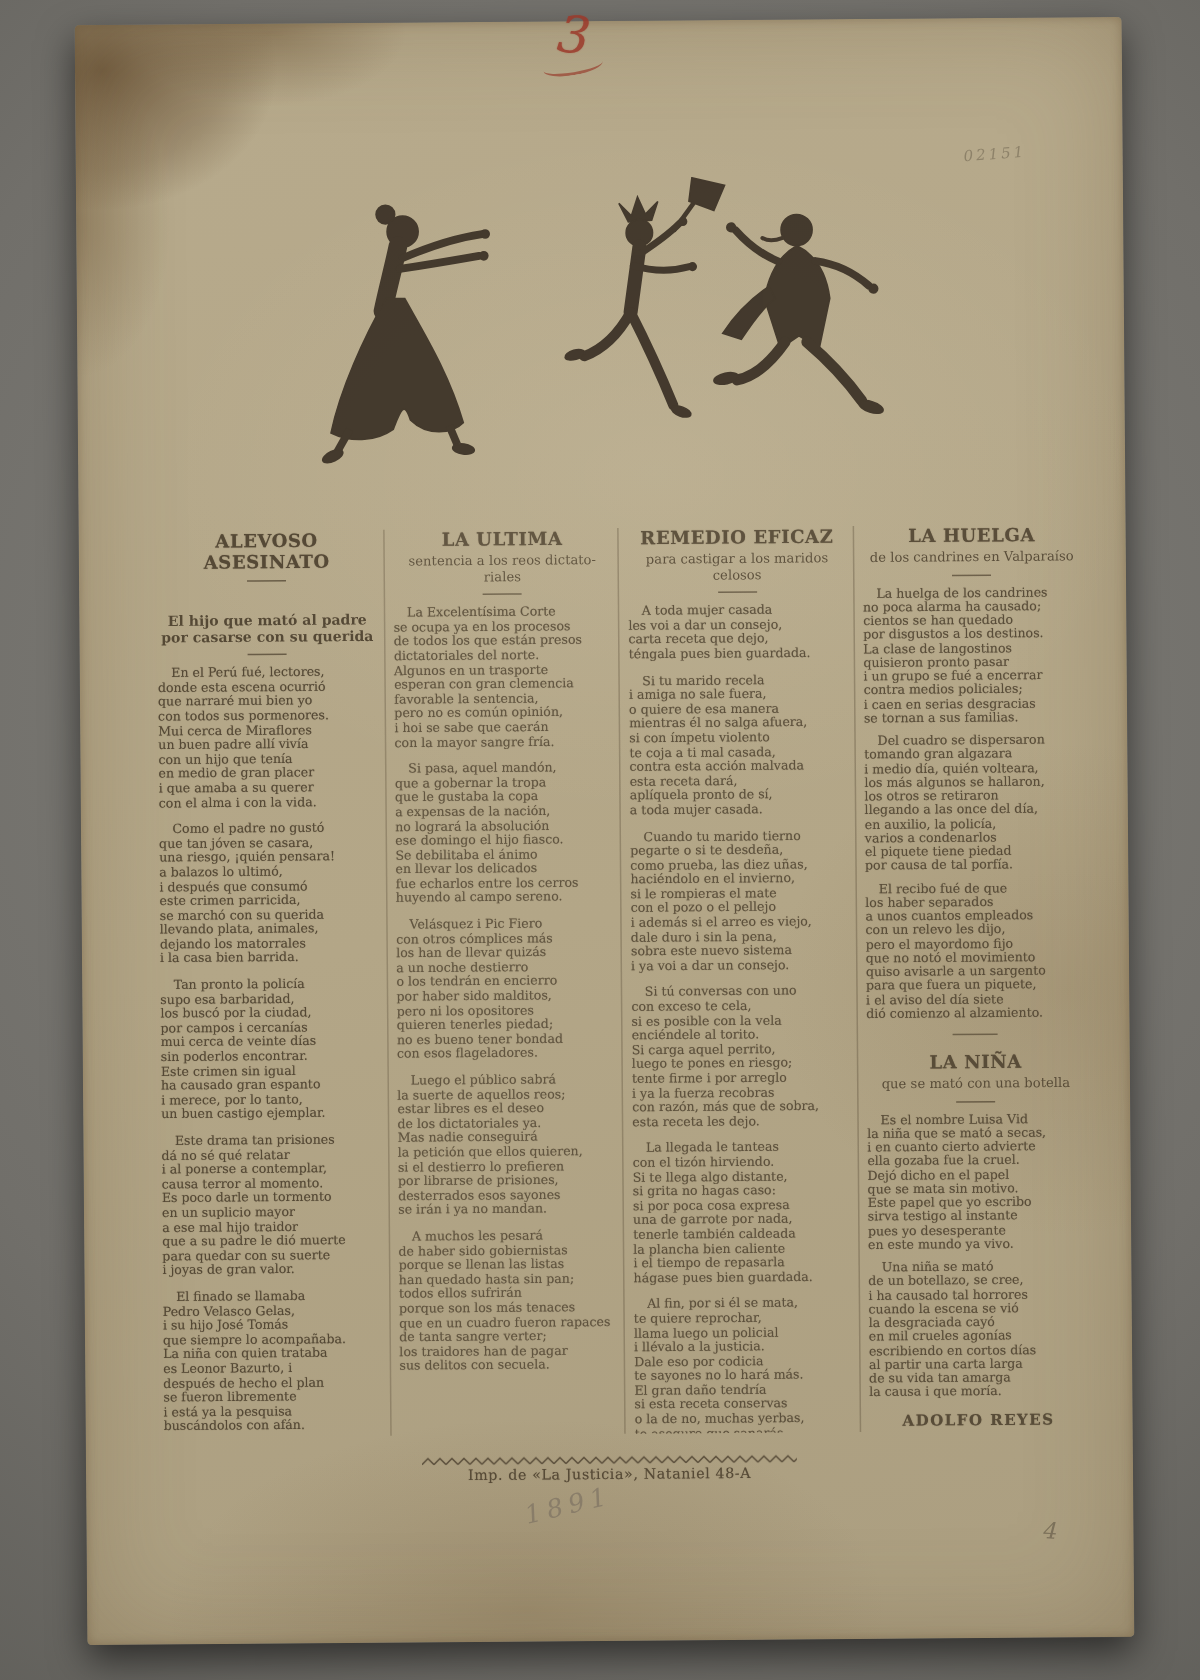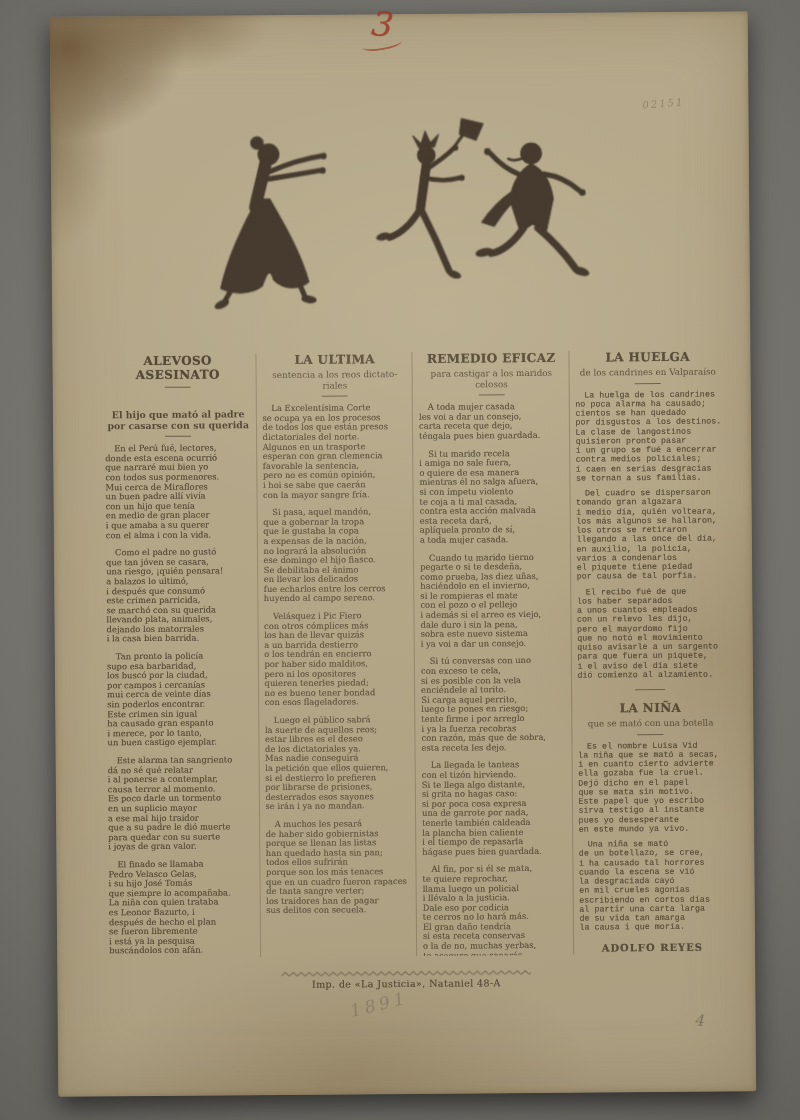--- a/index.html
+++ b/index.html
@@ -50,21 +50,21 @@
   .column:nth-child(4){ opacity:.86; }
   .headline { font-size:12px; font-weight:bold; text-align:center; letter-spacing:.4px;
     text-shadow:0 0 .7px rgba(75,63,45,.7); }
   .subtitle { font-size:8.8px; line-height:10.6px; text-align:center; margin-top:3px; }
   .subtitle.main { font-weight:bold; font-size:9.4px; margin-top:22px; }
   .mini-rule { width:26px; height:0; border-top:1px solid rgba(70,58,40,.75); margin:5px auto 7px; }
   .stanza { margin-bottom:8px; }
   .line { font-size:8.4px; line-height:9.6px; white-space:nowrap;
     text-shadow:0 0 .6px rgba(75,63,45,.55); }
   .tight .line { line-height:9.25px; }
-  .tight .stanza { margin-bottom:6px;font-family:Liberation Mono, monospace; }
+  .tight .stanza { margin-bottom:6px; }
   .line:first-child { padding-left:9px; }
   .section-divider { width:30px; border-top:1px solid rgba(70,58,40,.7); margin:9px auto 11px; }
   .signature { margin-top:9px; font-weight:bold; font-size:10px; text-align:center;
     letter-spacing:1px; text-shadow:0 0 .7px rgba(75,63,45,.7); }
   
   .imprint-wrap { position:absolute; left:0; right:0; top:956px; text-align:center; color:#4b3f2d; }
   .zigzag { display:block; margin:0 auto 1px; opacity:.8; }
   .imprint { font-size:9.5px; letter-spacing:.4px; opacity:.88;
     text-shadow:0 0 .6px rgba(75,63,45,.55); }
 </style>
@@ -169,21 +169,21 @@
             <div class="line">los buscó por la ciudad,</div>
             <div class="line">por campos i cercanías</div>
             <div class="line">mui cerca de veinte días</div>
             <div class="line">sin poderlos encontrar.</div>
             <div class="line">Este crimen sin igual</div>
             <div class="line">ha causado gran espanto</div>
             <div class="line">i merece, por lo tanto,</div>
             <div class="line">un buen castigo ejemplar.</div>
           </div>
           <div class="stanza">
-            <div class="line">Este alarma tan sangriento</div>
+            <div class="line">Este drama tan prisiones</div>
             <div class="line">dá no sé qué relatar</div>
             <div class="line">i al ponerse a contemplar,</div>
             <div class="line">causa terror al momento.</div>
             <div class="line">Es poco darle un tormento</div>
             <div class="line">en un suplicio mayor</div>
             <div class="line">a ese mal hijo traidor</div>
             <div class="line">que a su padre le dió muerte</div>
             <div class="line">para quedar con su suerte</div>
             <div class="line">i joyas de gran valor.</div>
           </div>
@@ -225,21 +225,21 @@
             <div class="line">ese domingo el hijo fiasco.</div>
             <div class="line">Se debilitaba el ánimo</div>
             <div class="line">en llevar los delicados</div>
             <div class="line">fue echarlos entre los cerros</div>
             <div class="line">huyendo al campo sereno.</div>
           </div>
           <div class="stanza">
             <div class="line">Velásquez i Pic Fiero</div>
             <div class="line">con otros cómplices más</div>
             <div class="line">los han de llevar quizás</div>
-            <div class="line">a un barrida destierro</div>
+            <div class="line">a un noche destierro</div>
             <div class="line">o los tendrán en encierro</div>
             <div class="line">por haber sido malditos,</div>
             <div class="line">pero ni los opositores</div>
             <div class="line">quieren tenerles piedad;</div>
             <div class="line">no es bueno tener bondad</div>
             <div class="line">con esos flageladores.</div>
           </div>
           <div class="stanza">
             <div class="line">Luego el público sabrá</div>
             <div class="line">la suerte de aquellos reos;</div>
@@ -322,21 +322,21 @@
             <div class="line">la plancha bien caliente</div>
             <div class="line">i el tiempo de repasarla</div>
             <div class="line">hágase pues bien guardada.</div>
           </div>
           <div class="stanza">
             <div class="line">Al fin, por si él se mata,</div>
             <div class="line">te quiere reprochar,</div>
             <div class="line">llama luego un policial</div>
             <div class="line">i llévalo a la justicia.</div>
             <div class="line">Dale eso por codicia</div>
-            <div class="line">te cerros no lo hará más.</div>
+            <div class="line">te sayones no lo hará más.</div>
             <div class="line">El gran daño tendría</div>
             <div class="line">si esta receta conservas</div>
             <div class="line">o la de no, muchas yerbas,</div>
             <div class="line">te aseguro que sanarás.</div>
           </div>
         </div>
         <div class="column tight">
           <div class="headline">LA HUELGA</div>
           <div class="subtitle">de los candrines en Valparaíso</div>
           <div class="mini-rule"></div>

